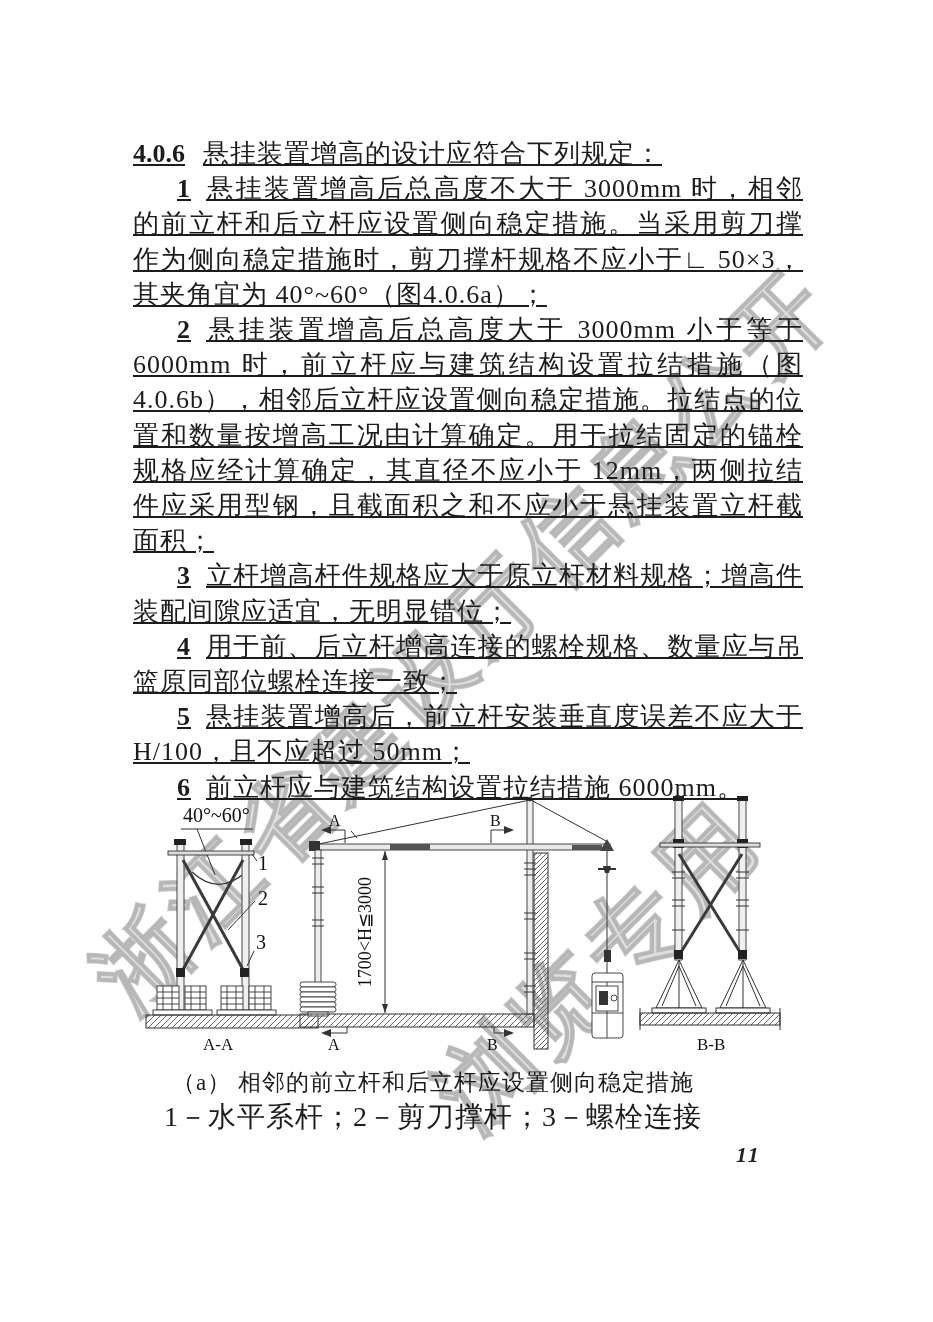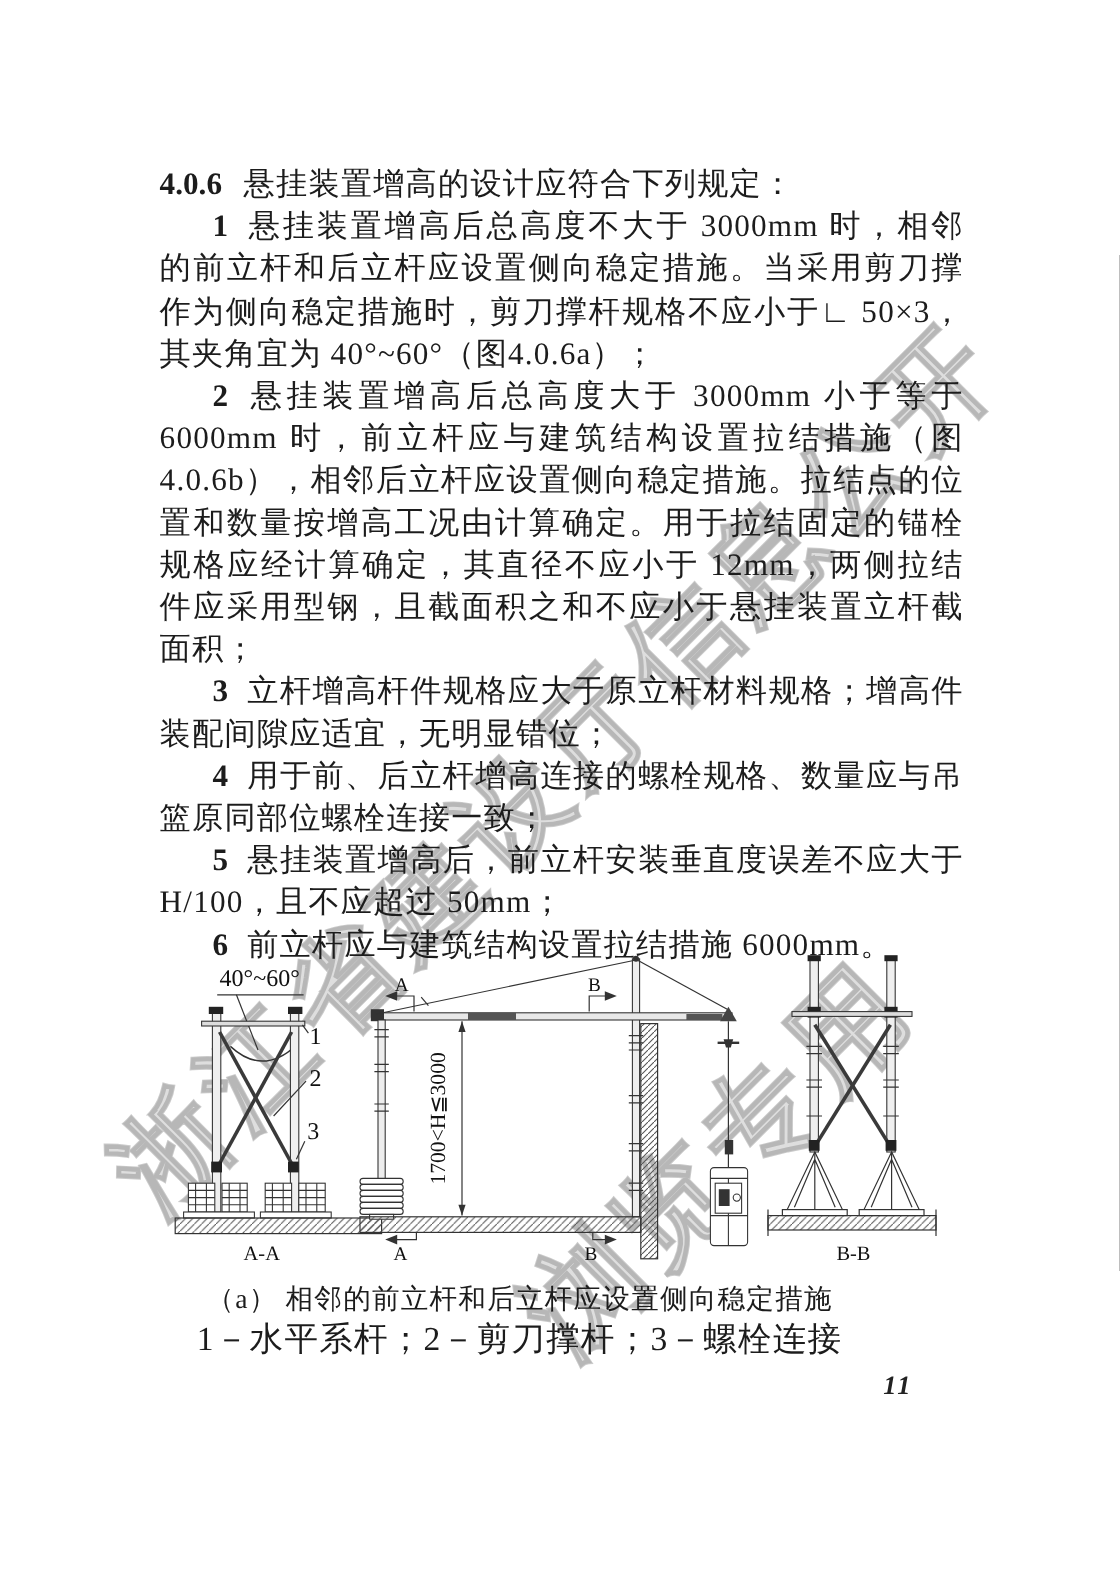--- a/index.html
+++ b/index.html
@@ -18,21 +18,21 @@
     letter-spacing:8px;pointer-events:none;
   }
   .wm1{left:-30px;top:592px;width:960px;font-size:92px;}
   .wm2{left:388px;top:902px;width:424px;font-size:95px;}
   
   .content{
     position:absolute;left:133px;top:136px;width:670px;z-index:3;
     font-size:26px;line-height:35.2px;letter-spacing:1px;
     text-align:justify;text-justify:inter-character;
   }
-  .content p{margin:0;text-indent:44px;}
+  .content p{margin:0;text-indent:44px;text-decoration:underline;}
   .content p.clause{text-indent:0;}
   .num{font-weight:bold;padding-right:15px;}
   .cnum{font-weight:bold;padding-right:18px;letter-spacing:0;}
   
   svg.fig{position:absolute;left:0;top:0;z-index:2;}
   svg.fig text{font-family:"Liberation Serif","DejaVu Serif",serif;fill:#111;}
   .cap{
     position:absolute;left:133px;top:1066px;width:600px;z-index:3;
     text-align:center;font-size:23px;line-height:34px;letter-spacing:1px;
   }

